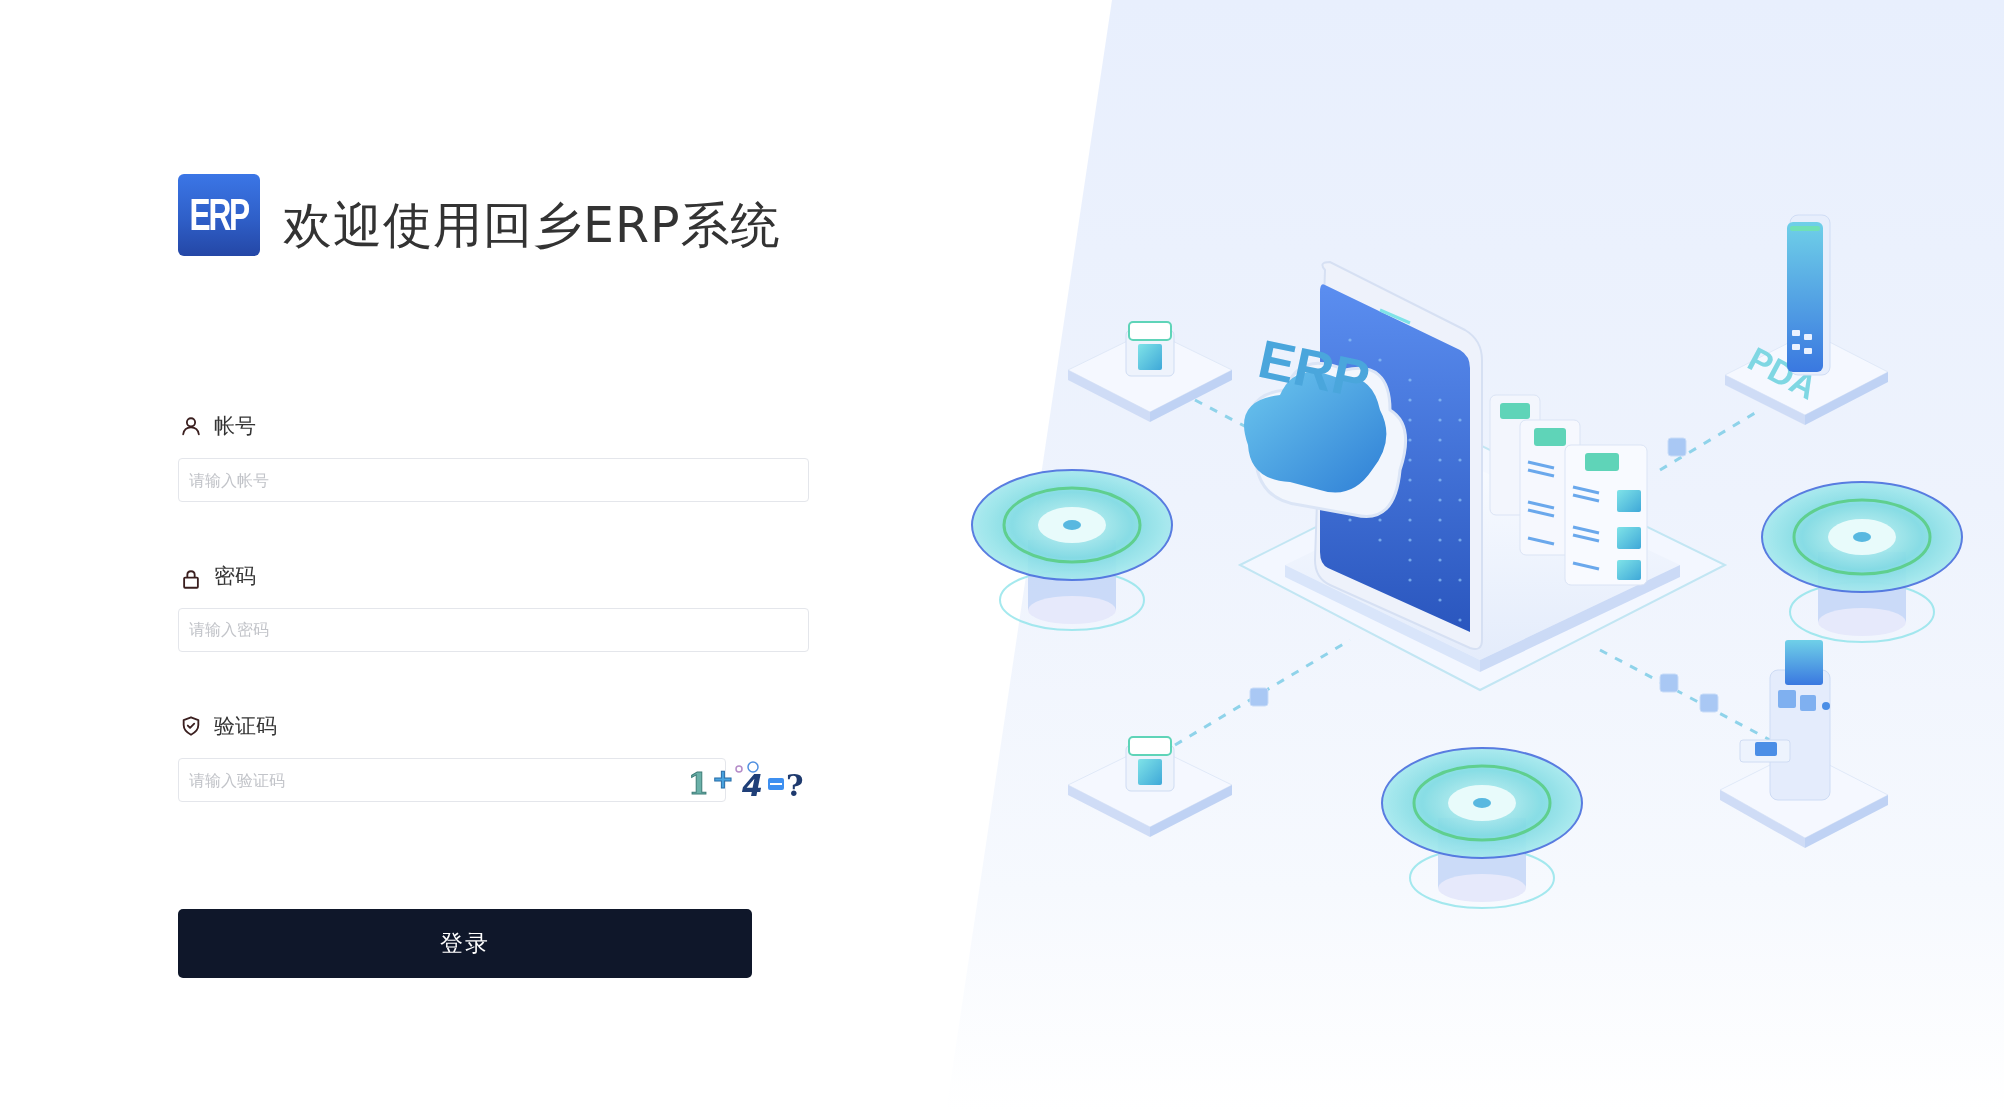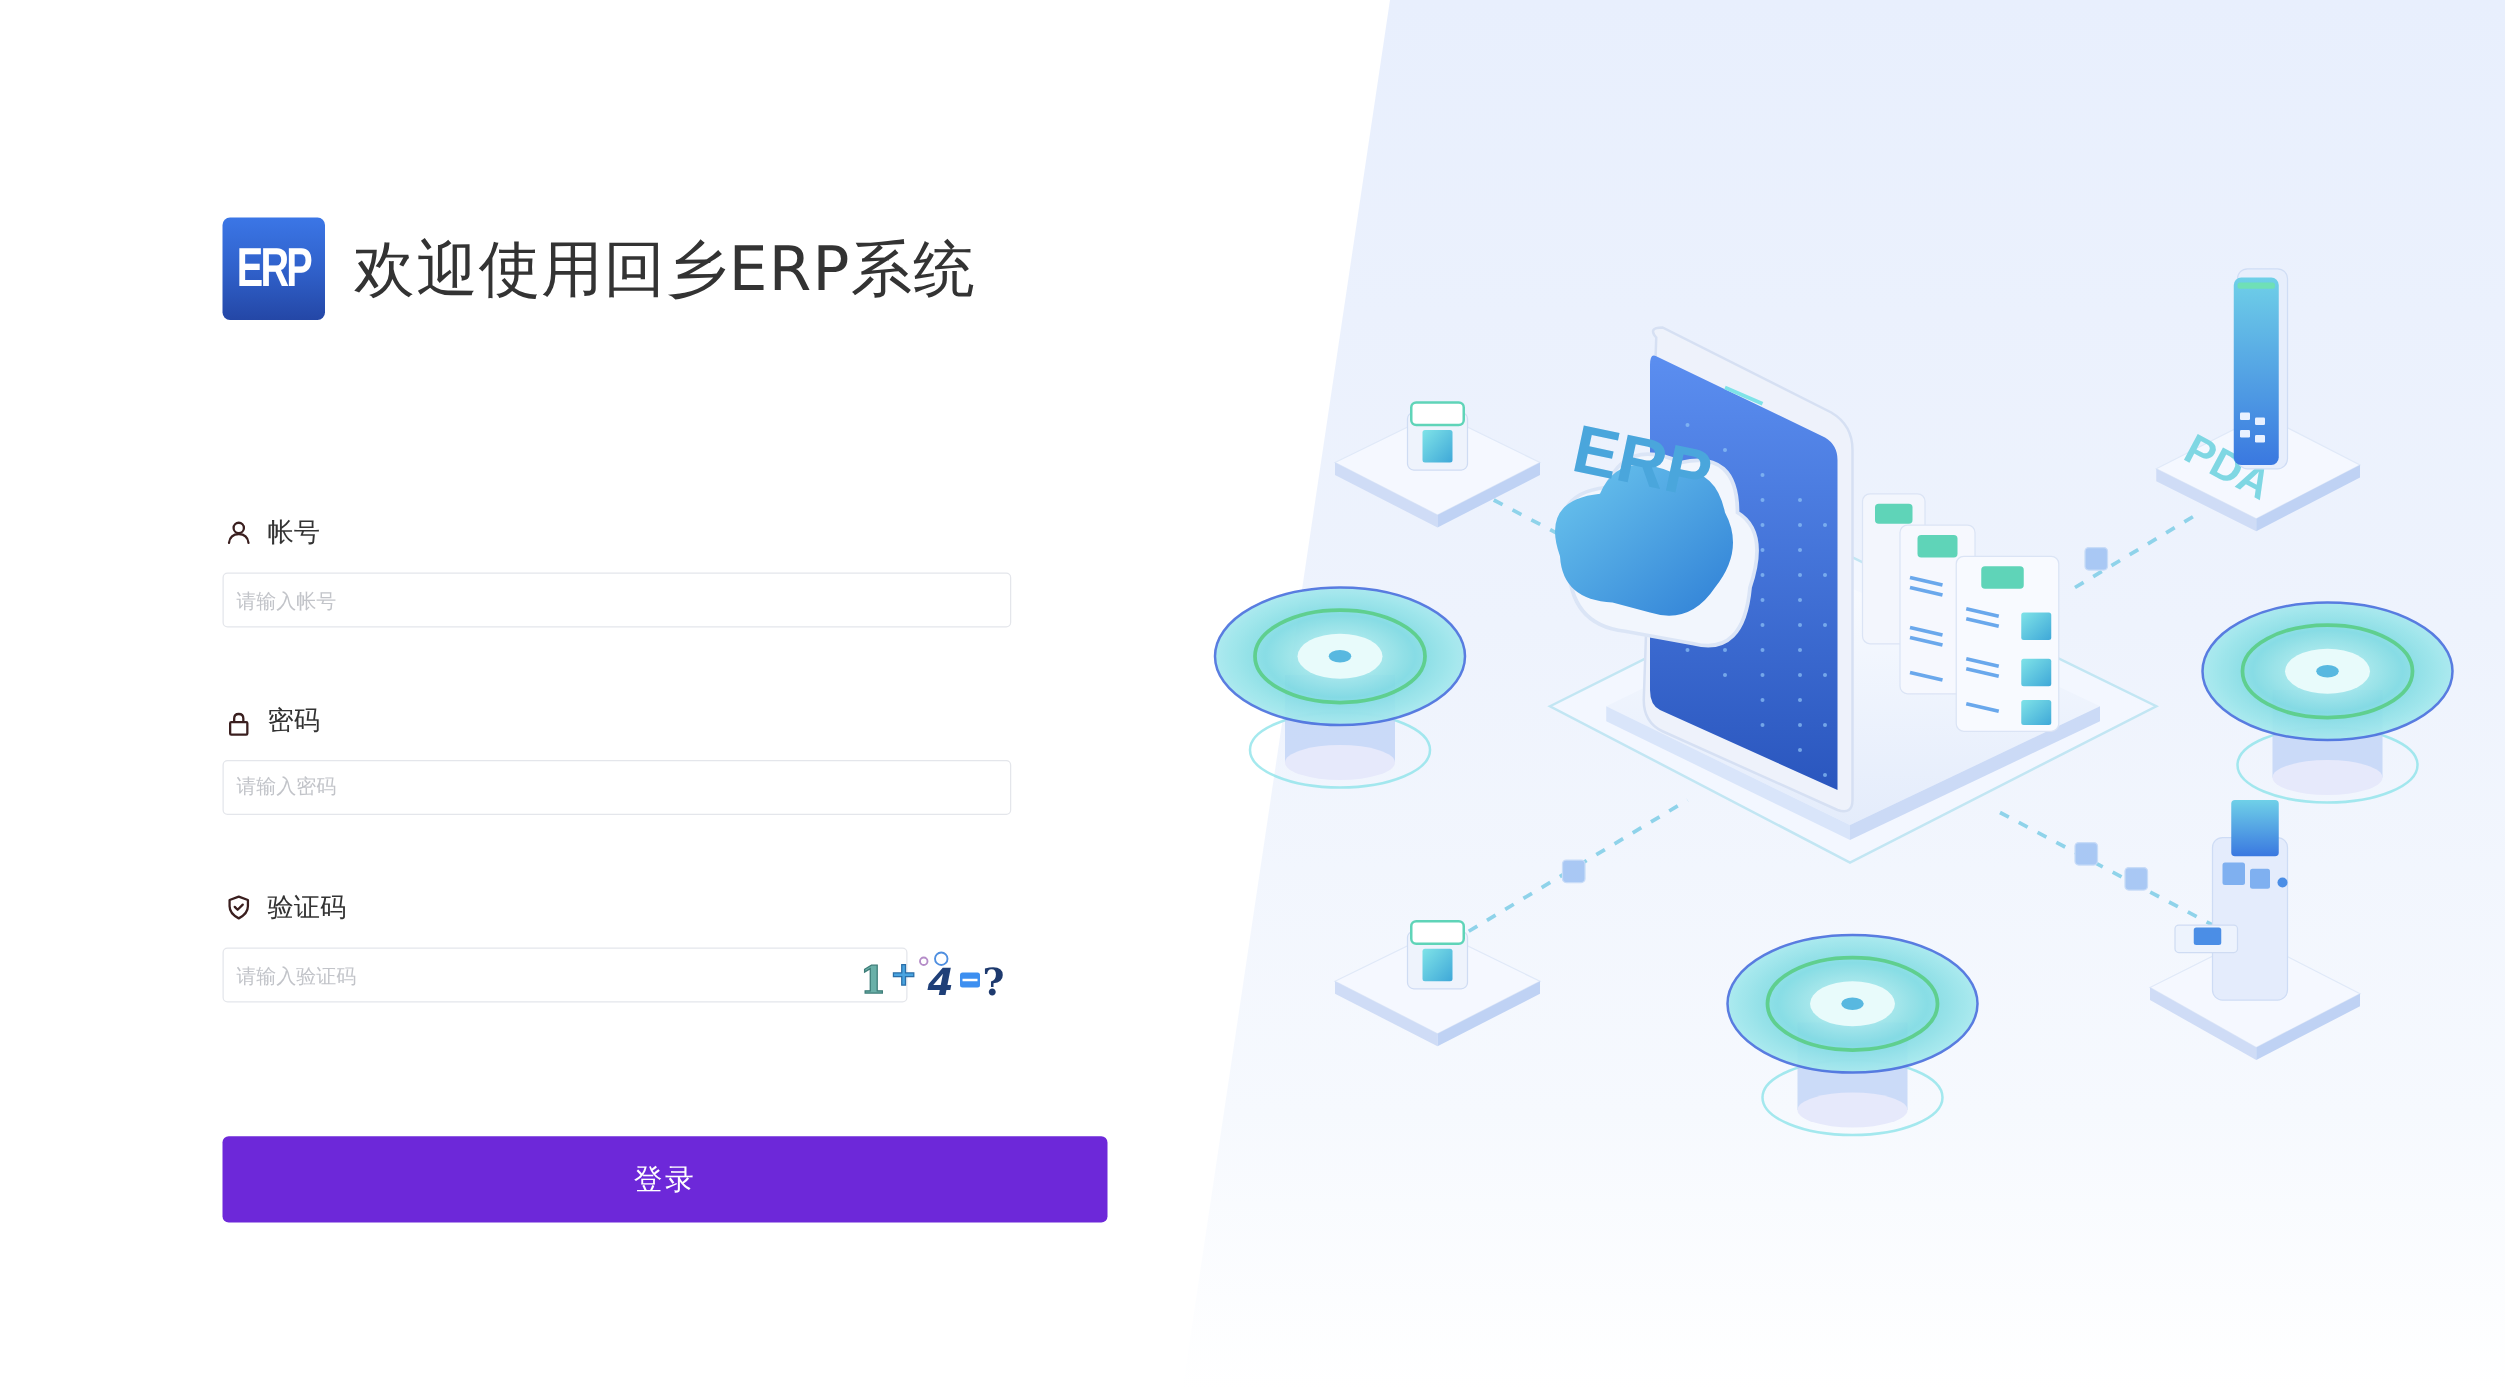--- a/index.html
+++ b/index.html
@@ -18,21 +18,21 @@
   .logo {
     position:absolute; left:178px; top:174px; width:82px; height:82px;
     border-radius:6px;
     background:linear-gradient(180deg,#3b76e6 0%,#2f5fc8 55%,#2447a6 100%);
     display:flex; align-items:center; justify-content:center;
     color:#fff; font-family:"Liberation Sans",sans-serif; font-weight:bold;
     font-size:44px; letter-spacing:-3px; transform-origin:center;
   }
   .logo span { display:inline-block; transform:scaleX(0.72); }
   .title {
-    position:absolute; left:283px; top:186px; height:60px; line-height:60px;
+    position:absolute; left:283px; top:196px; height:60px; line-height:60px;
     font-size:49px; color:#333333; white-space:nowrap;
     font-family:"DejaVu Sans","Liberation Sans",sans-serif; letter-spacing:1px;
   }
 
   .field-label {
     position:absolute; left:180px; height:28px; line-height:28px;
     display:flex; align-items:center; gap:12px;
     font-size:21px; color:#333333;
   }
   .field-label svg { width:22px; height:22px; display:block; }
@@ -42,22 +42,22 @@
     font-size:16px; color:#333; padding:0 10px; outline:none;
     font-family:"DejaVu Sans","Liberation Sans",sans-serif;
   }
   .input::placeholder { color:#c2c4c9; }
 
   .captcha {
     position:absolute; left:686px; top:758px; width:124px; height:44px;
     cursor:pointer;
   }
   .login-btn {
-    position:absolute; left:178px; top:909px; width:708px; height:69px;
-    background:#6d28d9; color:#fff; border:none; border-radius:5px;
+    position:absolute; left:178px; top:909px; width:574px; height:69px;
+    background:#0f172a; color:#fff; border:none; border-radius:5px;
     font-size:23px; letter-spacing:2px; cursor:pointer;
     font-family:"DejaVu Sans","Liberation Sans",sans-serif;
   }
 </style>
 </head>
 <body>
 
 <div class="right-panel"></div>
 
 <svg class="illustration" viewBox="0 0 2004 1112" xmlns="http://www.w3.org/2000/svg">

